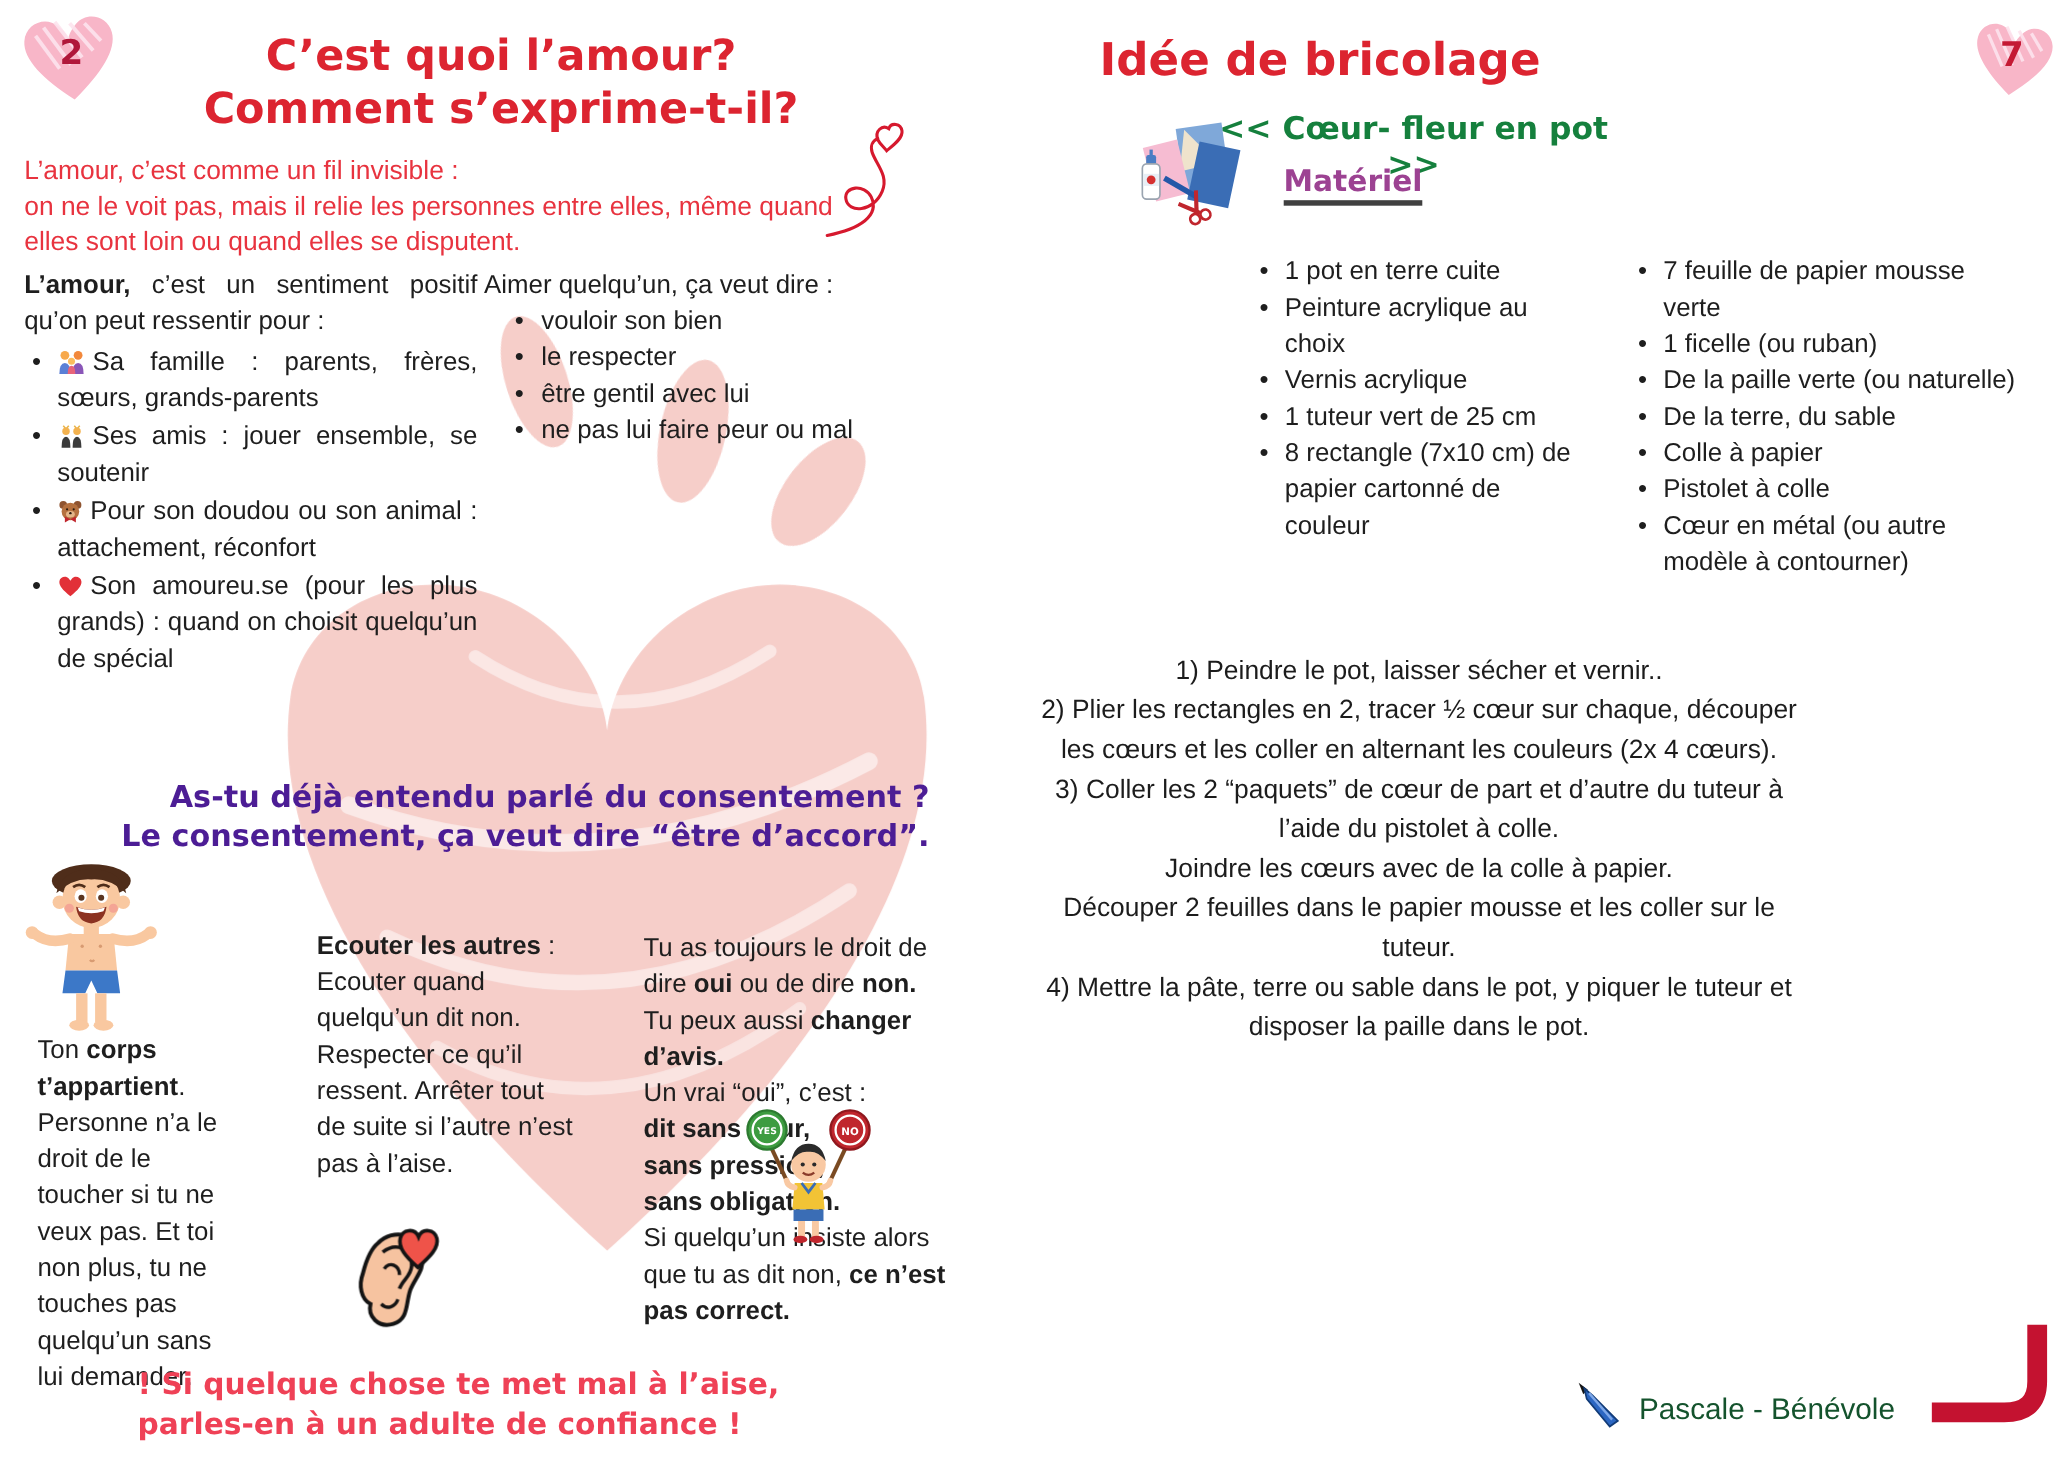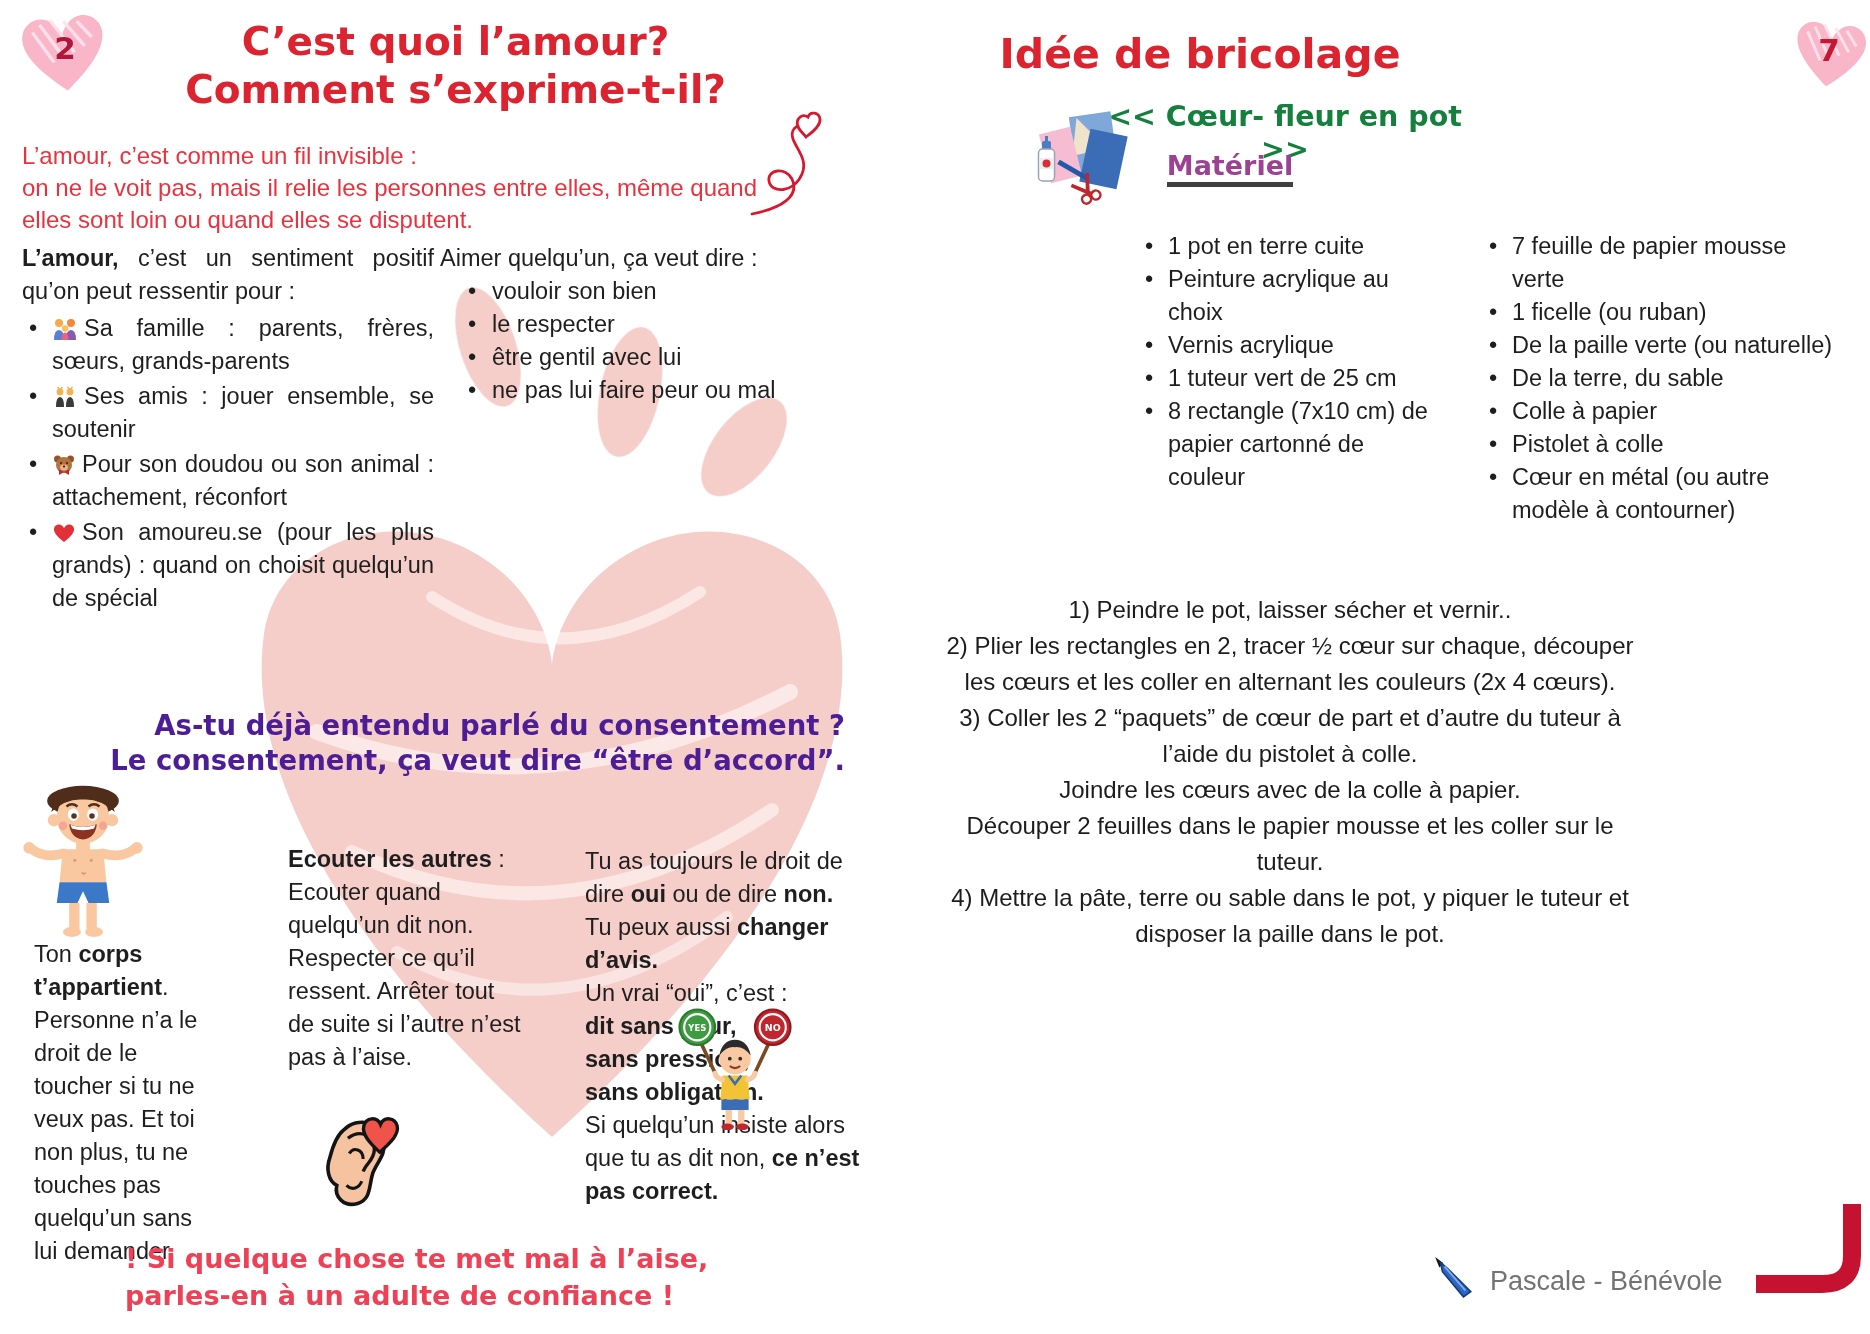--- a/index.html
+++ b/index.html
@@ -17,21 +17,21 @@
   #bg-heart{left:232px;top:252px;z-index:0;}
   .z1{z-index:1;}
 
   #heart2-svg{left:16px;top:6px;}
   #pg2-num{left:20px;top:30px;width:90px;text-align:center;font-size:31px;font-weight:800;
            color:#b0173a;font-family:"DejaVu Sans",sans-serif;}
   #heart7-svg{left:1789px;top:8px;}
   #pg7-num{left:1789px;top:32px;width:80px;text-align:center;font-size:31px;font-weight:800;
            color:#c41934;font-family:"DejaVu Sans",sans-serif;}
 
-  #lp-title{left:128px;top:18px;width:655px;text-align:center;font-size:39px;line-height:48px;
+  #lp-title{left:128px;top:28px;width:655px;text-align:center;font-size:39px;line-height:48px;
             font-weight:800;color:#dc2430;font-family:"DejaVu Sans",sans-serif;}
   #doodle-svg{left:742px;top:106px;}
 
   #lp-intro{left:22px;top:140px;width:780px;font-size:24px;line-height:32px;color:#e8333f;}
 
   #col-left{left:22px;top:242px;width:412px;}
   #col-left .lead{margin:0 0 4px 0;}
   ul.blist{list-style:none;margin:2px 0 0 0;padding:0;}
   ul.blist li{position:relative;padding-left:30px;margin:0 0 2px 0;}
   ul.blist li::before{content:"\2022";position:absolute;left:7px;top:0;}
@@ -69,21 +69,21 @@
   #craft-svg{left:1030px;top:108px;}
 
   #matA{left:1138px;top:228px;width:300px;}
   #matB{left:1482px;top:228px;width:352px;}
   #matA li,#matB li{margin:0;}
 
   #steps{left:945px;top:592px;width:690px;text-align:center;font-size:24px;line-height:36px;color:#1c1c1c;}
   #steps p{margin:0;}
 
   #pen-svg{left:1430px;top:1256px;}
-  #signature{left:1490px;top:1266px;width:300px;font-size:27px;color:#737373;}
+  #signature{left:1490px;top:1266px;width:300px;font-size:27px;color:#14532d;}
   #jshape-svg{left:1756px;top:1204px;}
 </style>
 </head>
 <body>
 
 <div id="page">
 
   <svg id="bg-heart" class="abs" width="655" height="900" viewBox="0 0 655 900">
     <g opacity="0.78">
       <ellipse cx="256" cy="95" rx="28" ry="62" fill="#f4c0ba" transform="rotate(-18 256 95)"></ellipse>

